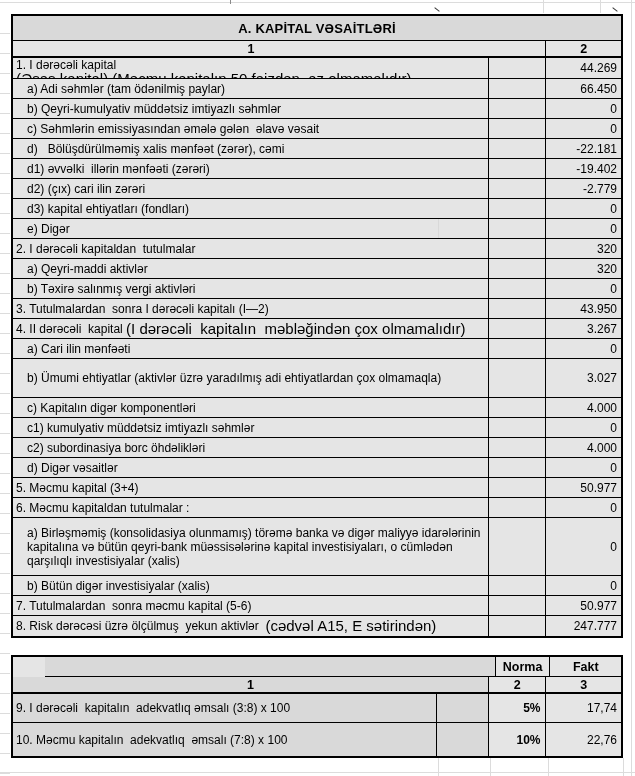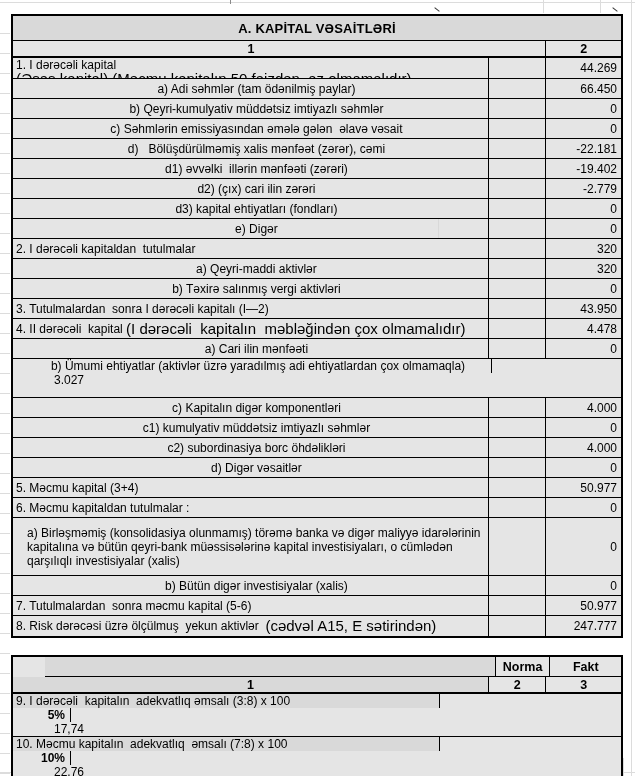--- a/index.html
+++ b/index.html
@@ -17,47 +17,47 @@
   .tick{position:absolute;background:#8a8a8a;}
   .mark{position:absolute;width:6px;height:1px;background:#333;transform:rotate(38deg);}
   
   .tbl{position:absolute;left:11px;width:612px;border:2px solid #000;background:#e5e5e5;box-sizing:border-box;}
   #capital-table{top:14px;}
   #ratio-table{top:655px;}
   .trow{display:flex;border-bottom:1px solid #000;box-sizing:border-box;align-items:stretch;position:relative;}
   .trow:last-child{border-bottom:none;}
   .cell{display:flex;align-items:center;box-sizing:border-box;overflow:hidden;}
   .lbl{padding-left:3px;padding-right:2px;font-size:12px;line-height:14px;flex-wrap:wrap;}
-  .lbl.ind{padding-left:14px;justify-content:center;}
+  .lbl.ind{padding-left:14px;}
   .lbl span{white-space:pre-wrap;}
   .lbl .b{font-weight:normal;}
   .lbl .sm{font-size:15px;}
   .val{justify-content:flex-end;padding-right:4px;font-size:12px;}
   
   .titlerow{height:25px;background:#d9d9d9;justify-content:center;align-items:center;display:flex;
     font-weight:bold;font-size:13px;letter-spacing:.2px;border-bottom:1px solid #000;box-sizing:border-box;}
   #cap-header{height:17px;border-bottom:2px solid #000;font-weight:bold;font-size:12.5px;}
   #cap-header .h-label{width:479px;justify-content:center;}
   #cap-header .h-mid{width:58px;border-right:1px solid #000;}
   #cap-header .h-val{width:75px;justify-content:center;}
   #cap-rows .c-label{width:479px;border-right:1px solid #000;}
   #cap-rows .c-mid{width:58px;border-right:1px solid #000;}
   #cap-rows .c-val{width:75px;}
   #cap-rows .trow{height:20px;}
   #cap-rows .trow:nth-child(1){height:21px;}
-  #cap-rows .trow:nth-child(16){height:39px;flex-direction:column;}
+  #cap-rows .trow:nth-child(16){height:39px;}
   #cap-rows .trow:nth-child(23){height:58px;}
   .innergrid{position:absolute;left:425px;top:0;bottom:0;width:1px;background:#d9d9d9;}
   
   #ratio-header{height:20px;font-weight:bold;font-size:12.5px;margin-left:32px;}
   #ratio-numhdr{height:17px;border-bottom:2px solid #000;font-weight:bold;font-size:12.5px;}
   .r-merged{width:479px;justify-content:center;background:#d9d9d9;border-right:1px solid #000;}
   .r-norma-h{width:58px;justify-content:center;border-right:1px solid #000;}
   .r-fakt-h{width:75px;justify-content:center;}
-  #ratio-rows .trow{min-height:29px;flex-direction:column;}
+  #ratio-rows .trow{min-height:29px;}
   #ratio-rows .trow:last-child{min-height:33px;}
   #ratio-rows .c-label{width:427px;border-right:1px solid #000;background:#d9d9d9;}
   #ratio-rows .c-mid{width:52px;border-right:1px solid #000;background:#d9d9d9;}
   #ratio-rows .c-norma{width:58px;justify-content:flex-end;padding-right:5px;font-weight:bold;font-size:12px;border-right:1px solid #000;}
   #ratio-rows .c-fakt{width:75px;justify-content:flex-end;padding-right:4px;font-size:12px;}
 </style>
 </head>
 <body>
 
 <div class="gridline" style="left:0;top:2px;width:635px;height:1px;"></div>
@@ -176,21 +176,21 @@
         </div>
         <div class="cell c-mid"></div>
         <div class="cell val c-val">43.950</div>
       </div>
       <div class="trow">
         <div class="cell lbl c-label">
           <span class="b ">4. II dərəcəli  kapital </span>
           <span class="sm">(I dərəcəli  kapitalın  məbləğindən çox olmamalıdır)</span>
         </div>
         <div class="cell c-mid"></div>
-        <div class="cell val c-val">4.478</div>
+        <div class="cell val c-val">3.267</div>
       </div>
       <div class="trow">
         <div class="cell lbl c-label ind">
           <span class="">a) Cari ilin mənfəəti</span>
         </div>
         <div class="cell c-mid"></div>
         <div class="cell val c-val">0</div>
       </div>
       <div class="trow">
         <div class="cell lbl c-label ind">

